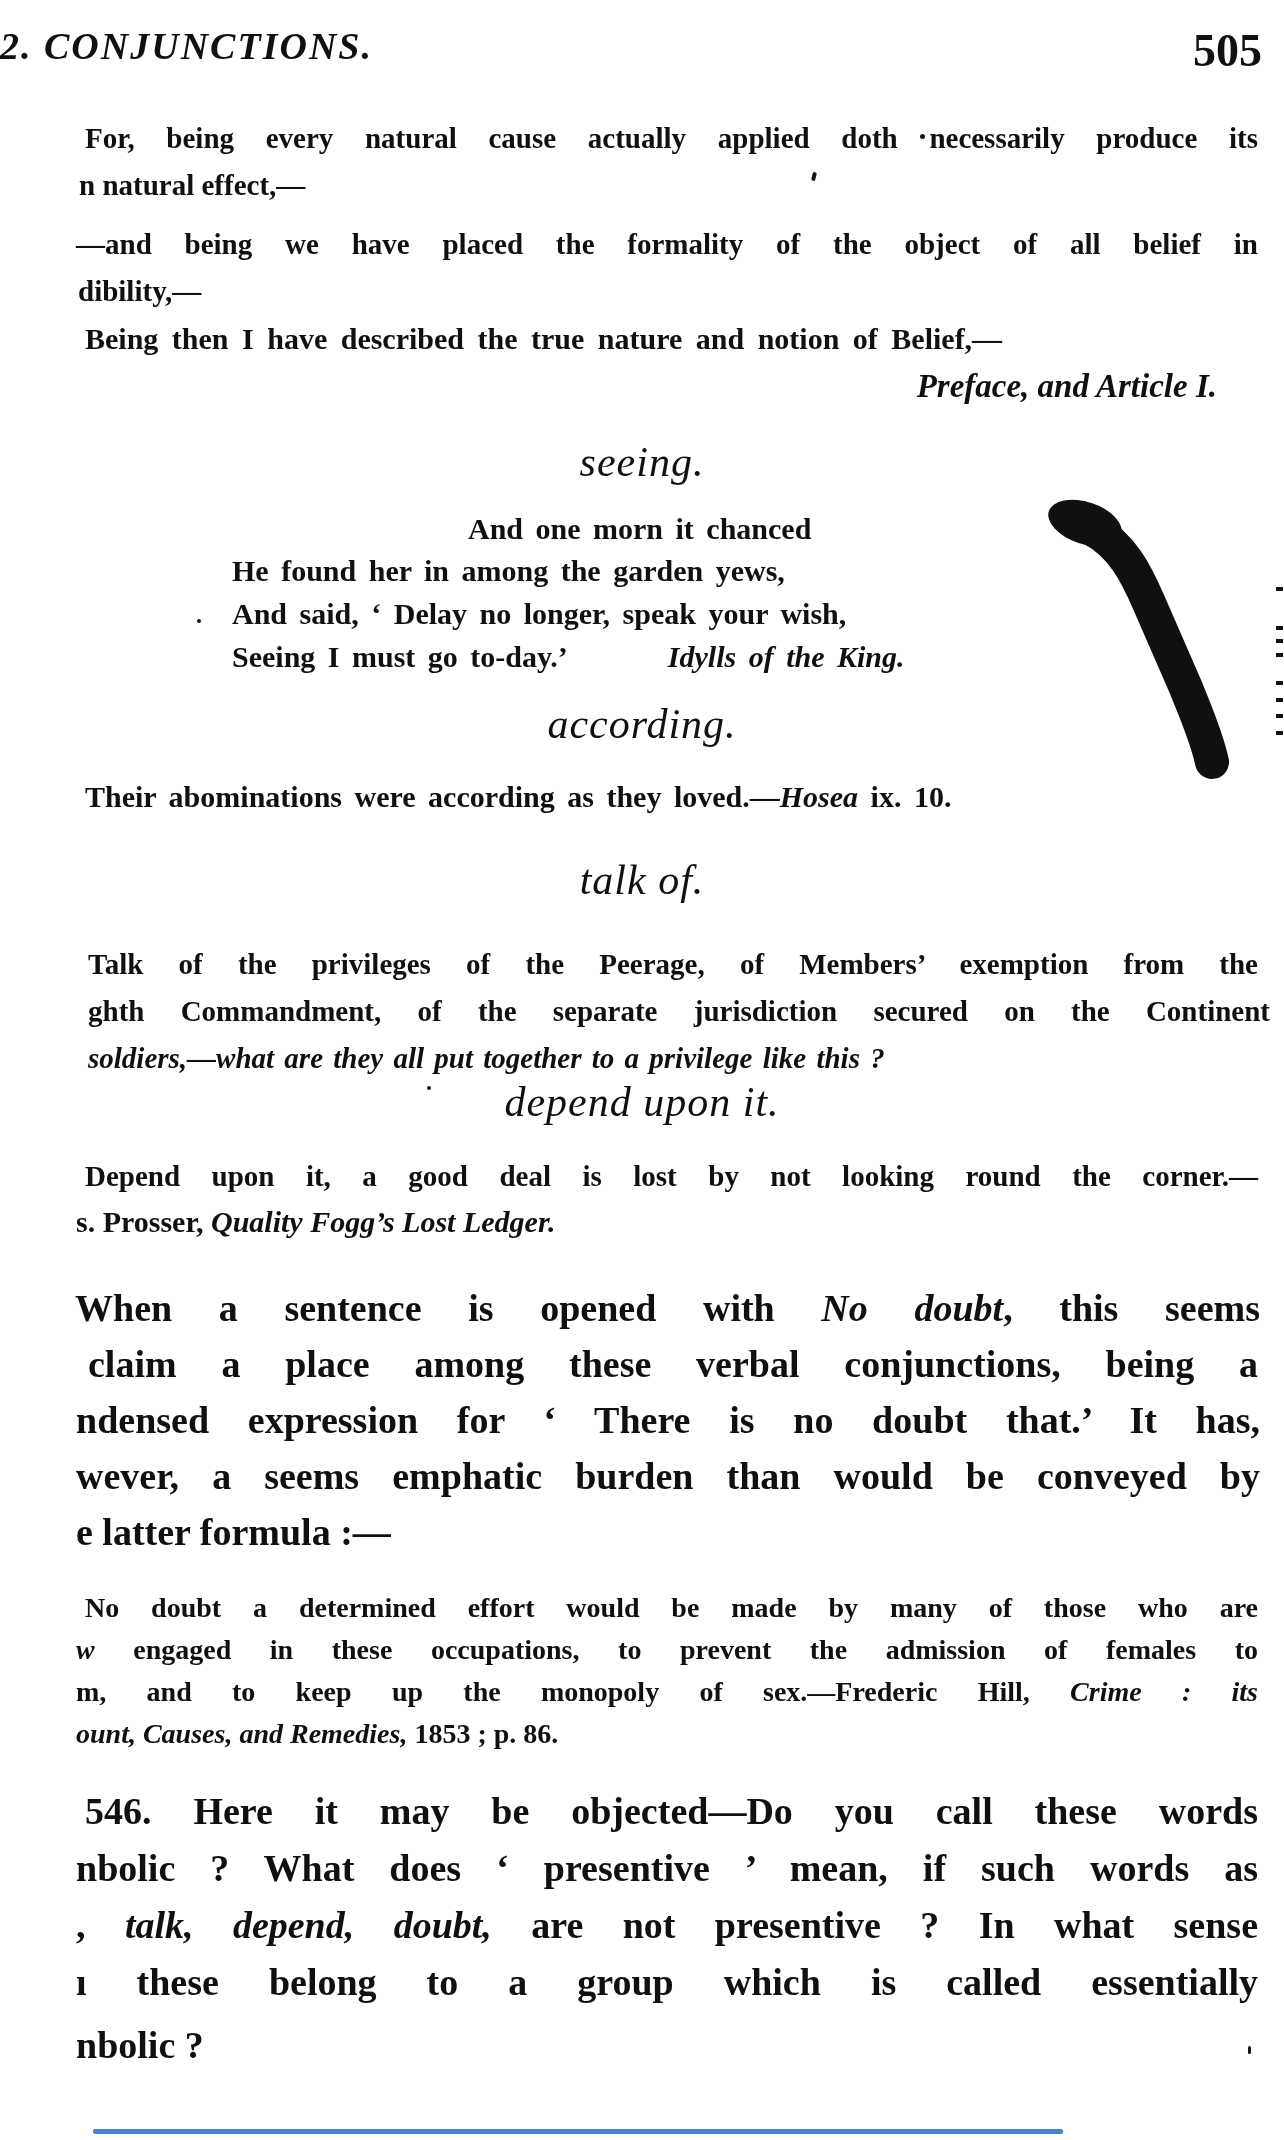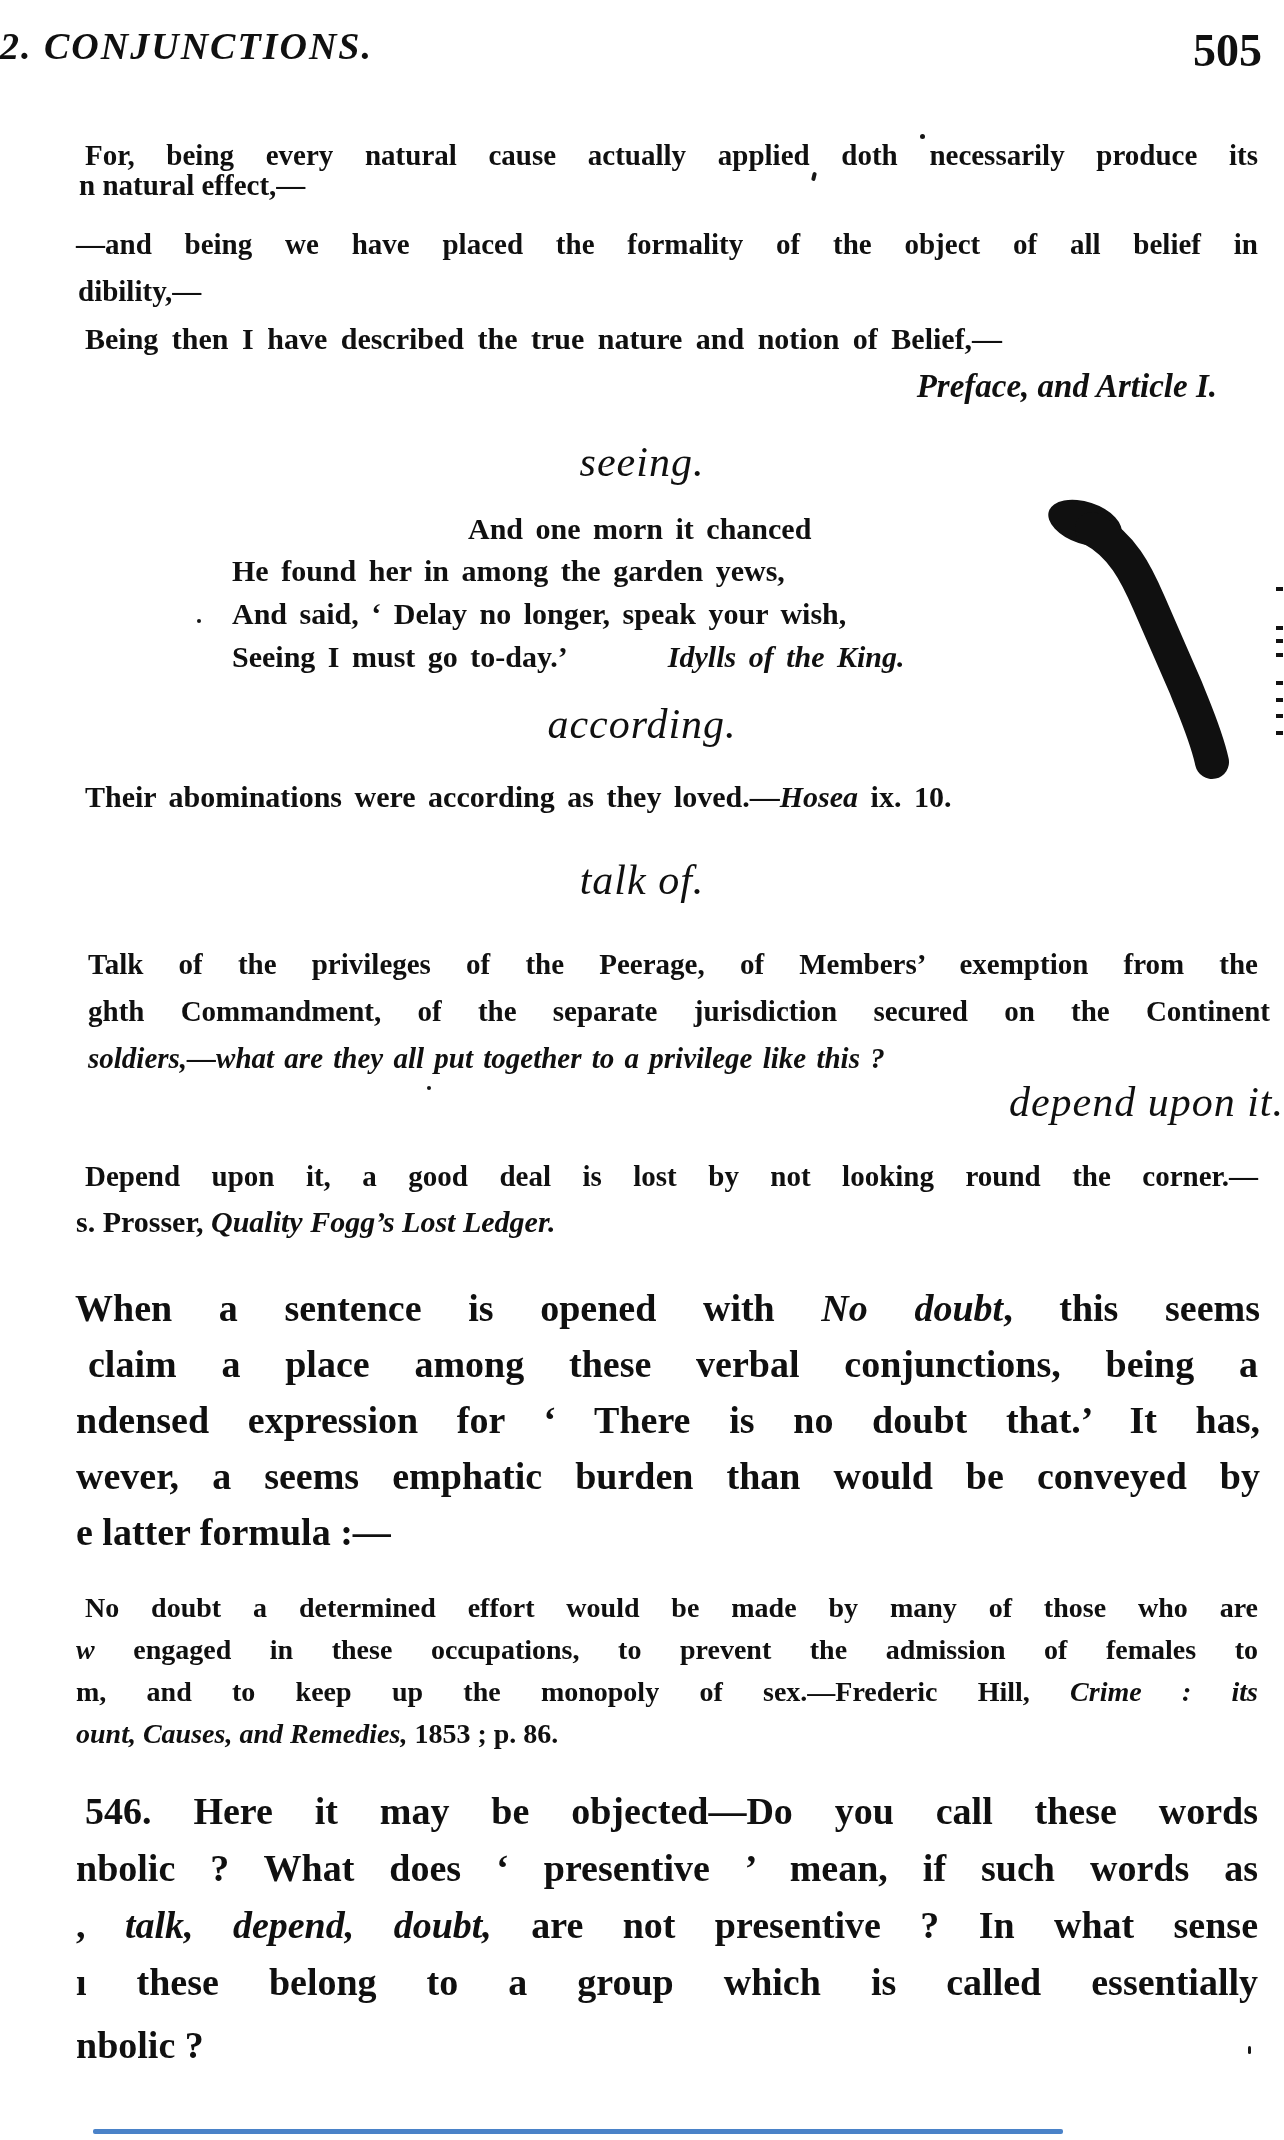--- a/index.html
+++ b/index.html
@@ -37,21 +37,21 @@
   .stroke-svg{position:absolute;left:1030px;top:485px;}
 </style>
 </head>
 <body>
 
 <div class="page">
 
   <div class="header-title">2. CONJUNCTIONS.</div>
   <div class="pagenum">505</div>
 
-  <div class="ln sm just" style="top:120px;left:85px;width:1173px;margin-top:17px;">For, being every natural cause actually applied doth necessarily produce its</div>
+  <div class="ln sm just" style="top:120px;left:85px;width:1173px;">For, being every natural cause actually applied doth necessarily produce its</div>
   <div class="ln sm" style="top:167px;left:79px;">n natural effect,—</div>
 
   <div class="ln sm just" style="top:226px;left:76px;width:1182px;">—and being we have placed the formality of the object of all belief in</div>
   <div class="ln sm" style="top:273px;left:78px;">dibility,—</div>
 
   <div class="ln sm" style="top:320px;left:85px;word-spacing:6px;font-size:30px;">Being then I have described the true nature and notion of Belief,—</div>
   <div class="ln it" style="top:366px;right:67px;font-size:33px;font-family:Liberation Serif, serif;">Preface, and Article I.</div>
 
   <div class="hd" style="top:438px;">seeing.</div>
   <div class="ln verse" style="top:510px;left:468px;">And one morn it chanced</div>
@@ -80,21 +80,21 @@
   <div class="dot" style="left:1248px;top:2046px;width:3px;height:8px;border-radius:2px;"></div>
 
   <div class="hd" style="top:700px;">according.</div>
   <div class="ln" style="top:778px;left:85px;font-size:30px;word-spacing:5px;"><span>Their abominations were according as they loved.—</span><span class="it">Hosea</span><span> ix. 10.</span></div>
 
   <div class="hd" style="top:856px;">talk of.</div>
   <div class="ln sm just" style="top:946px;left:88px;width:1170px;">Talk of the privileges of the Peerage, of Members’ exemption from the</div>
   <div class="ln sm just" style="top:993px;left:88px;width:1182px;">ghth Commandment, of the separate jurisdiction secured on the Continent</div>
   <div class="ln sm" style="top:1040px;left:88px;word-spacing:3px;font-style:italic;">soldiers,—what are they all put together to a privilege like this ?</div>
 
-  <div class="hd" style="top:1078px;text-align:right;">depend upon it.</div>
+  <div class="hd" style="top:1078px;">depend upon it.</div>
   <div class="ln sm" style="top:1203px;left:76px;font-size:30px;"><span>s. Prosser, </span><span class="it">Quality Fogg’s Lost Ledger.</span></div>
   <div class="ln sm just" style="top:1158px;left:85px;width:1173px;">Depend upon it, a good deal is lost by not looking round the corner.—</div>
 
   <div class="ln lg just" style="top:1285px;left:75px;width:1185px;"><span>When a sentence is opened with </span><span class="it">No doubt</span><span>, this seems</span></div>
   <div class="ln lg just" style="top:1341px;left:88px;width:1170px;">claim a place among these verbal conjunctions, being a</div>
   <div class="ln lg just" style="top:1397px;left:76px;width:1184px;">ndensed expression for ‘ There is no doubt that.’ It has,</div>
   <div class="ln lg just" style="top:1453px;left:76px;width:1184px;">wever, a seems emphatic burden than would be conveyed by</div>
   <div class="ln lg" style="top:1509px;left:76px;">e latter formula :—</div>
 
   <div class="ln sm2 just" style="top:1590px;left:85px;width:1173px;">No doubt a determined effort would be made by many of those who are</div>

